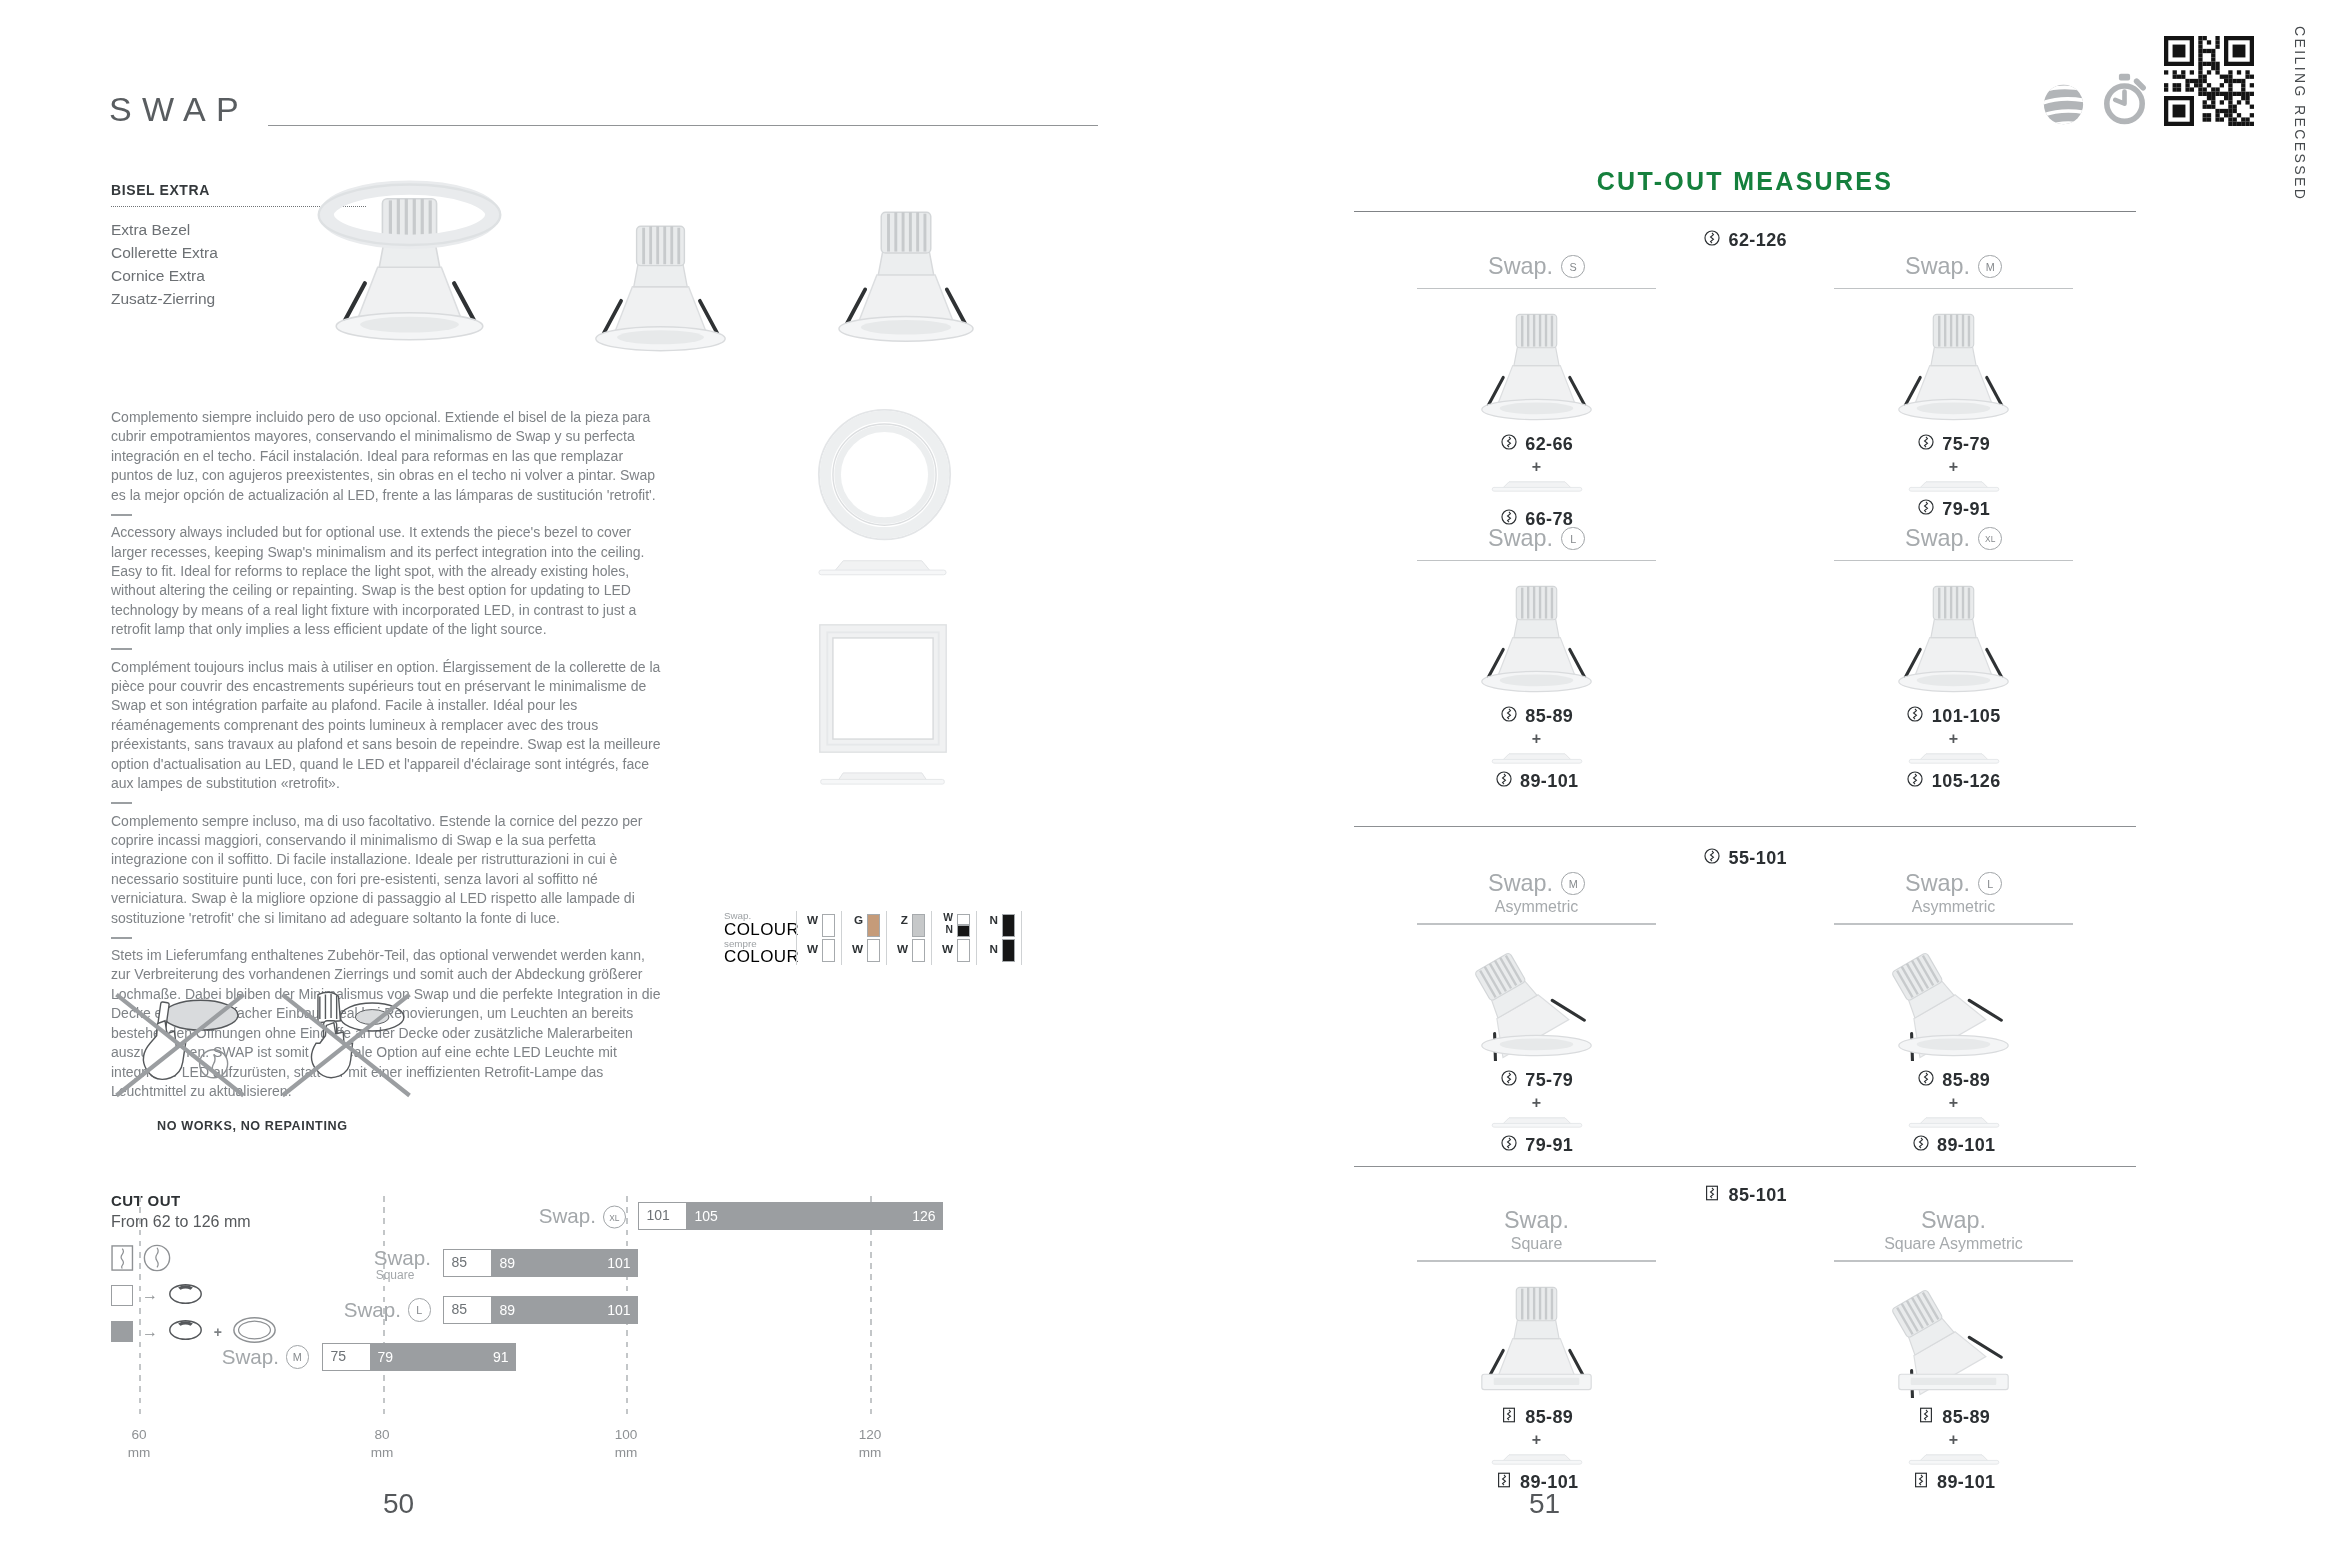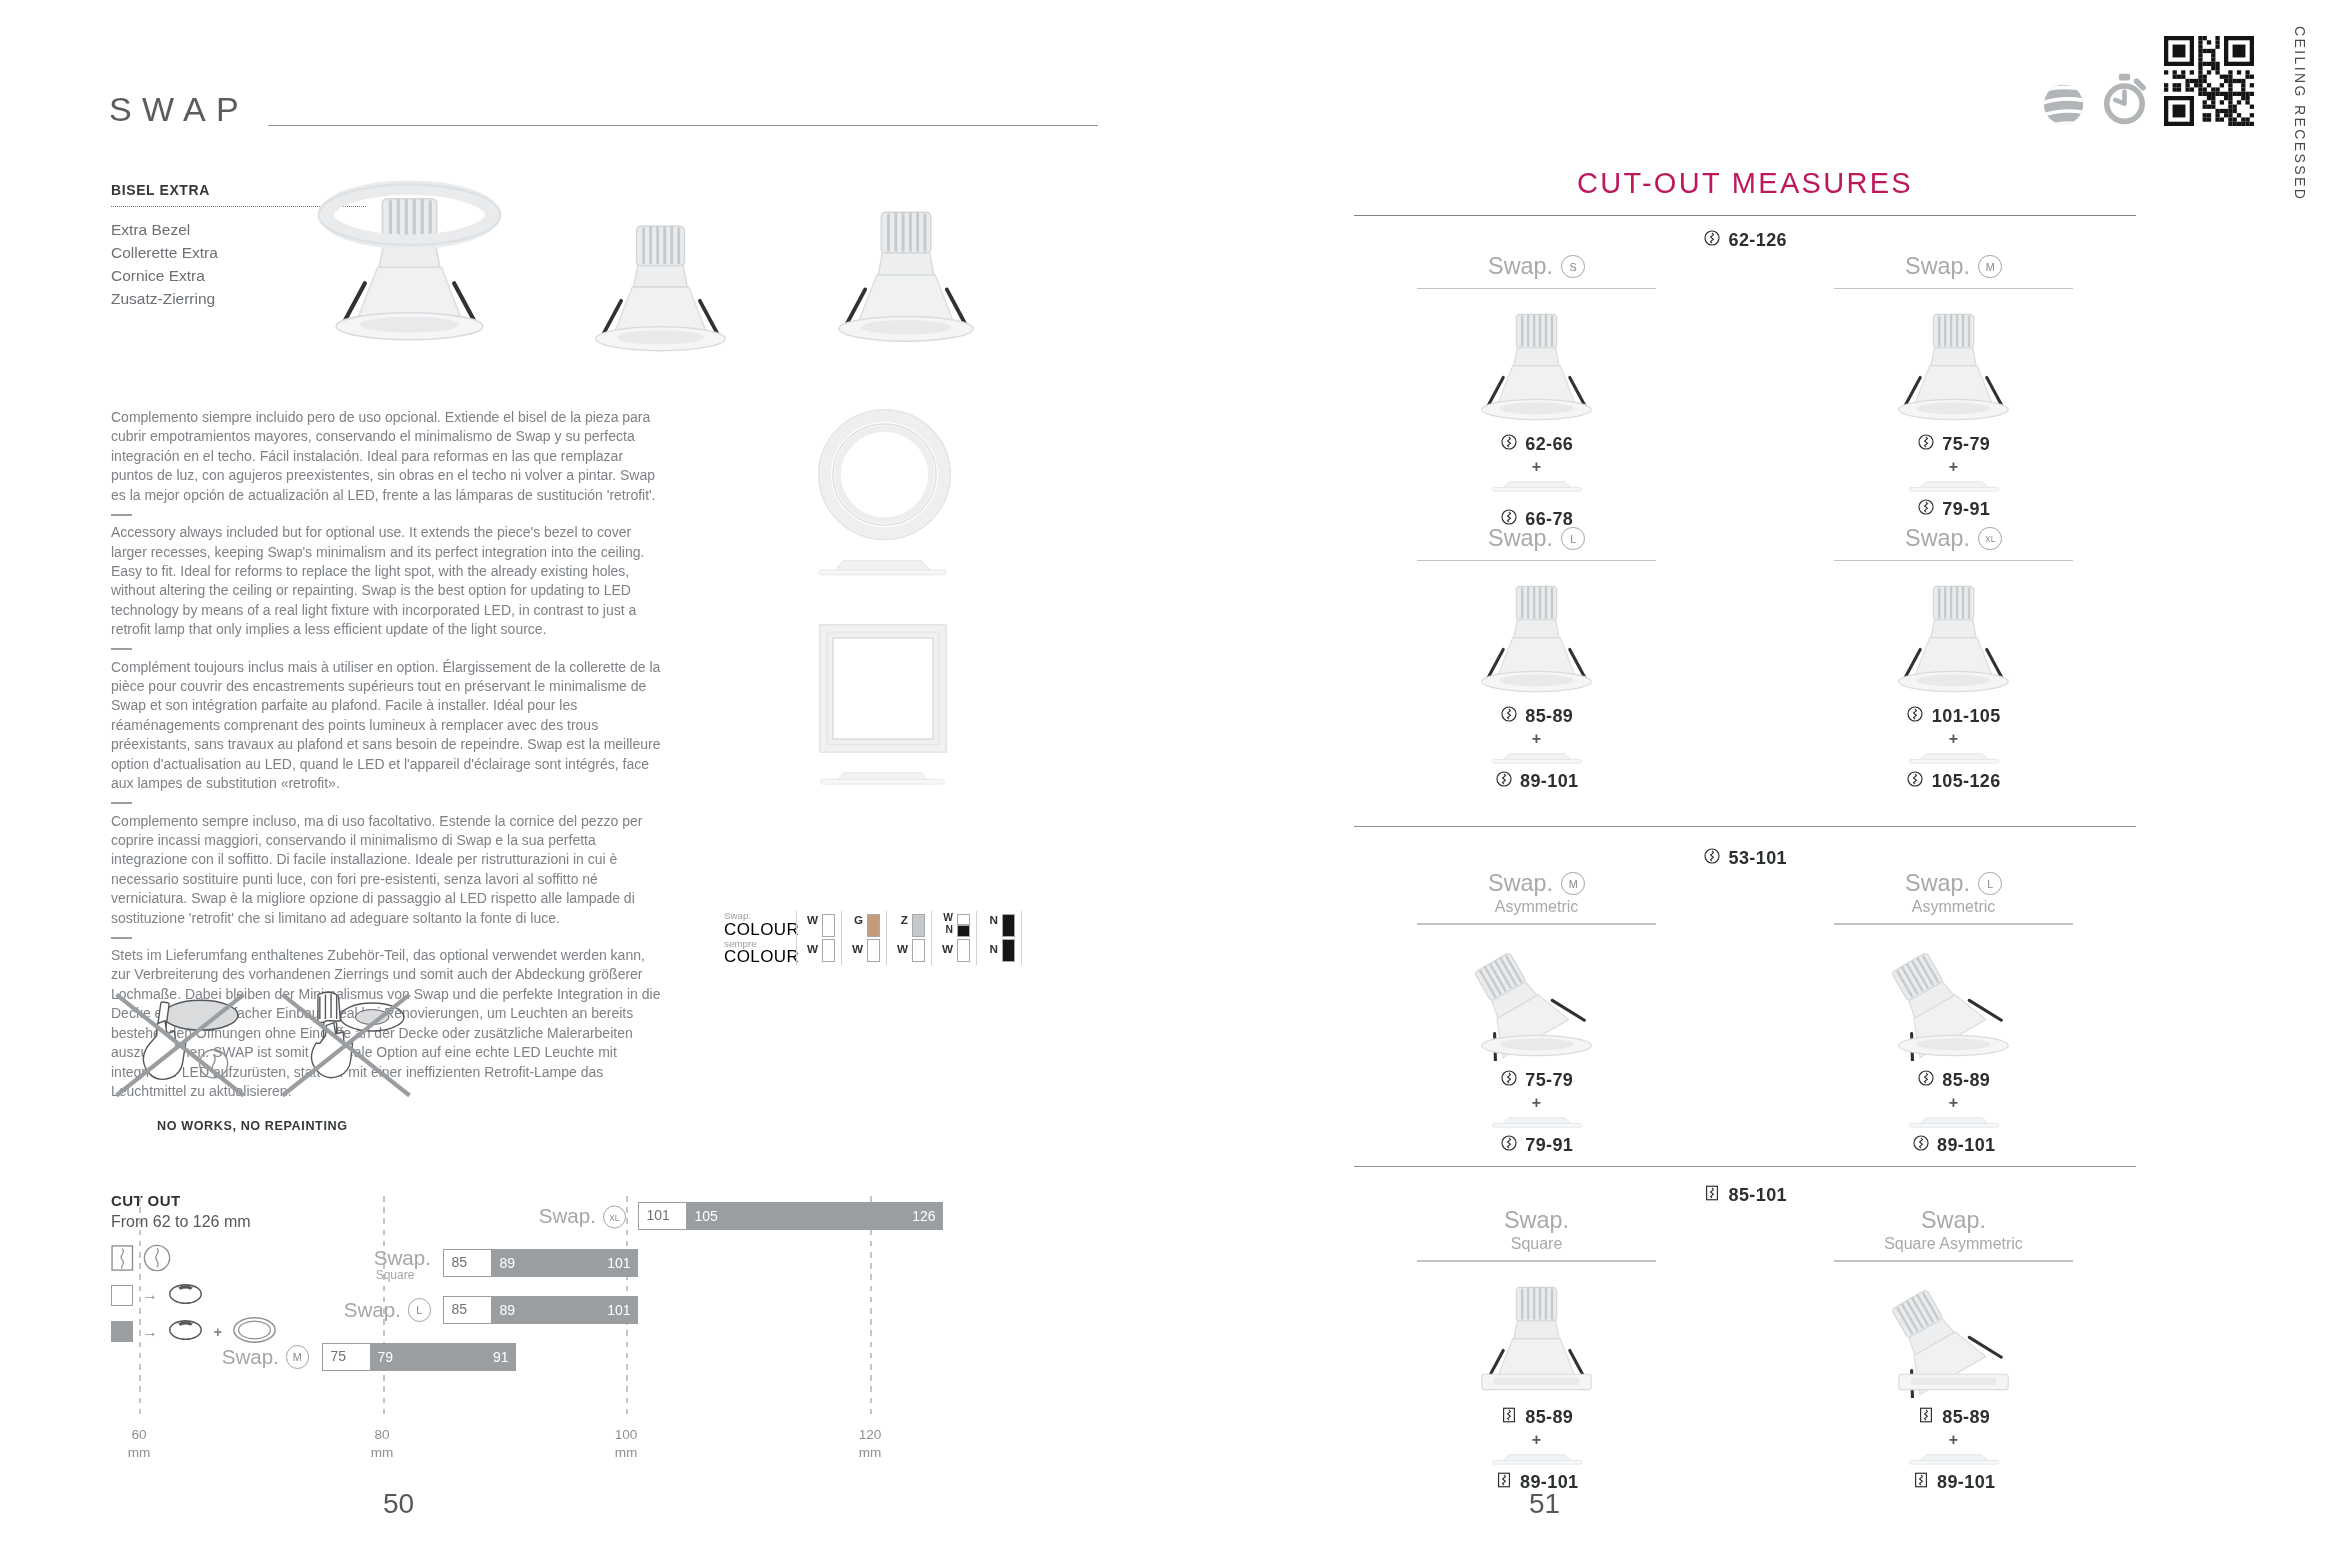--- a/index.html
+++ b/index.html
@@ -57,21 +57,21 @@
   .chart-row-label .swap-sub{font-size:12px;line-height:.9;text-align:left;margin-left:1.9px;color:#a3a7aa;}
   .bar-white{position:absolute;top:0;height:28px;box-sizing:border-box;background:#fff;border:1.4px solid #9b9ea1;
      font-size:14px;color:#6d7276;line-height:25px;padding-left:7.5px;}
   .bar-grey{position:absolute;top:0;height:28px;box-sizing:border-box;background:#9b9ea1;color:#fff;
      font-size:14px;line-height:28px;display:flex;justify-content:space-between;padding:0 7.5px;}
 
   .page-num{font-size:28px;color:#55585b;width:75px;text-align:center;}
 
   
   .rp-title-wrap{left:1354px;top:167px;width:782px;text-align:center;}
-  .rp-title{font-size:29px;font-weight:400;letter-spacing:2.3px;color:#be185d;}
+  .rp-title{font-size:25px;font-weight:700;letter-spacing:2.3px;color:#15803d;}
   .rp-title-rule{margin-top:15px;width:100%;height:1.4px;background:#808386;}
   .section-rule{left:1354px;width:782px;height:0.9px;background:#8d9093;}
   .cutout-section{left:1354px;width:782px;}
   .range-line{position:absolute;left:0;width:100%;display:flex;align-items:center;justify-content:center;gap:7.5px;
      font-size:18px;font-weight:bold;color:#2b2f32;letter-spacing:0.4px;}
   .cards-row{position:absolute;left:0;width:100%;display:flex;justify-content:space-between;}
   .product-card{width:365px;text-align:center;}
   .card-head{display:flex;align-items:center;justify-content:center;gap:8.4px;}
   .brand{font-size:23.4px;color:#a6aaad;}
   .size-badge{display:inline-flex;align-items:center;justify-content:center;width:21.5px;height:21.5px;
@@ -785,21 +785,21 @@
   </div>
       </div>
     </div>
   <div class="abs section-rule" style="top:826px;"></div>
   <div class="abs cutout-section" style="top:836px;height:326px;">
       <div class="range-line" style="top: 11.2px;">
         <span><svg class="micon" viewBox="0 0 20 20">
             <circle cx="10" cy="10" r="7.8" fill="none" stroke="#2b2f32" stroke-width="1.3"></circle>
             <path d="M10,4.4 l1.6,2 -3.2,2.5 3.2,2.5 -3.2,2.5 1.6,1.7" fill="none" stroke="#2b2f32" stroke-width="1.2"></path>
           </svg></span>
-        <span>53-101</span>
+        <span>55-101</span>
       </div>
       <div class="cards-row" style="top: 34px;">
         <div class="product-card">
     <div class="card-head">
       <span class="brand">Swap.</span>
       <span class="size-badge">M</span>
     </div>
     <div class="card-sub">Asymmetric</div>
     <div class="card-rule"></div>
     <div class="fixture-box">

